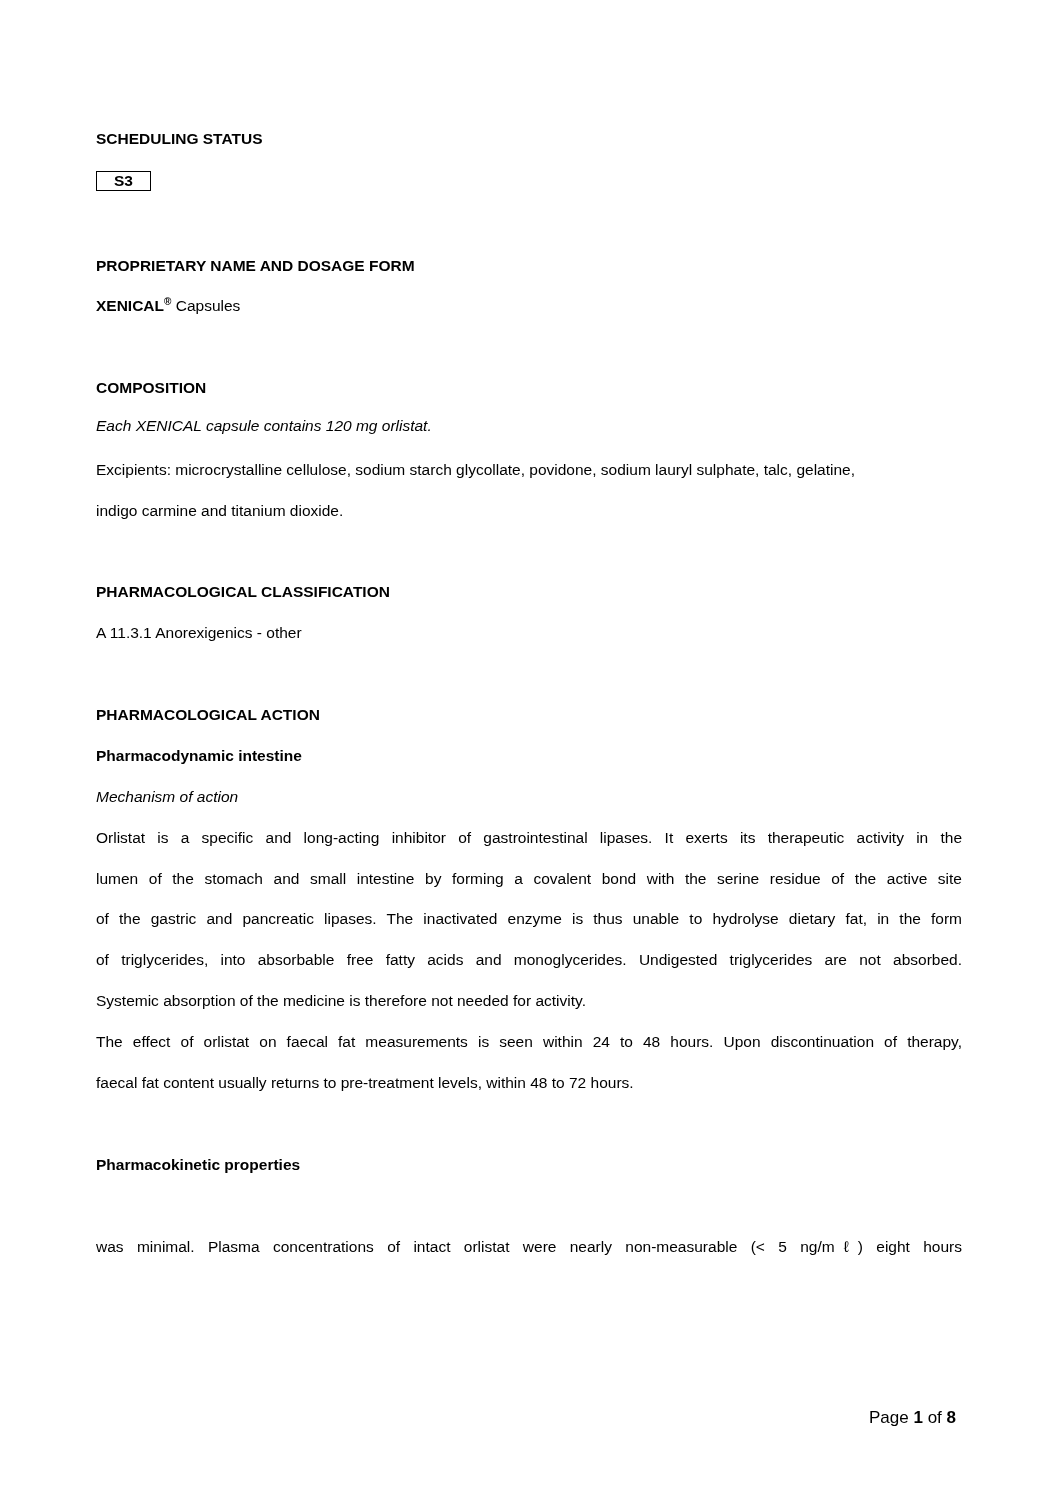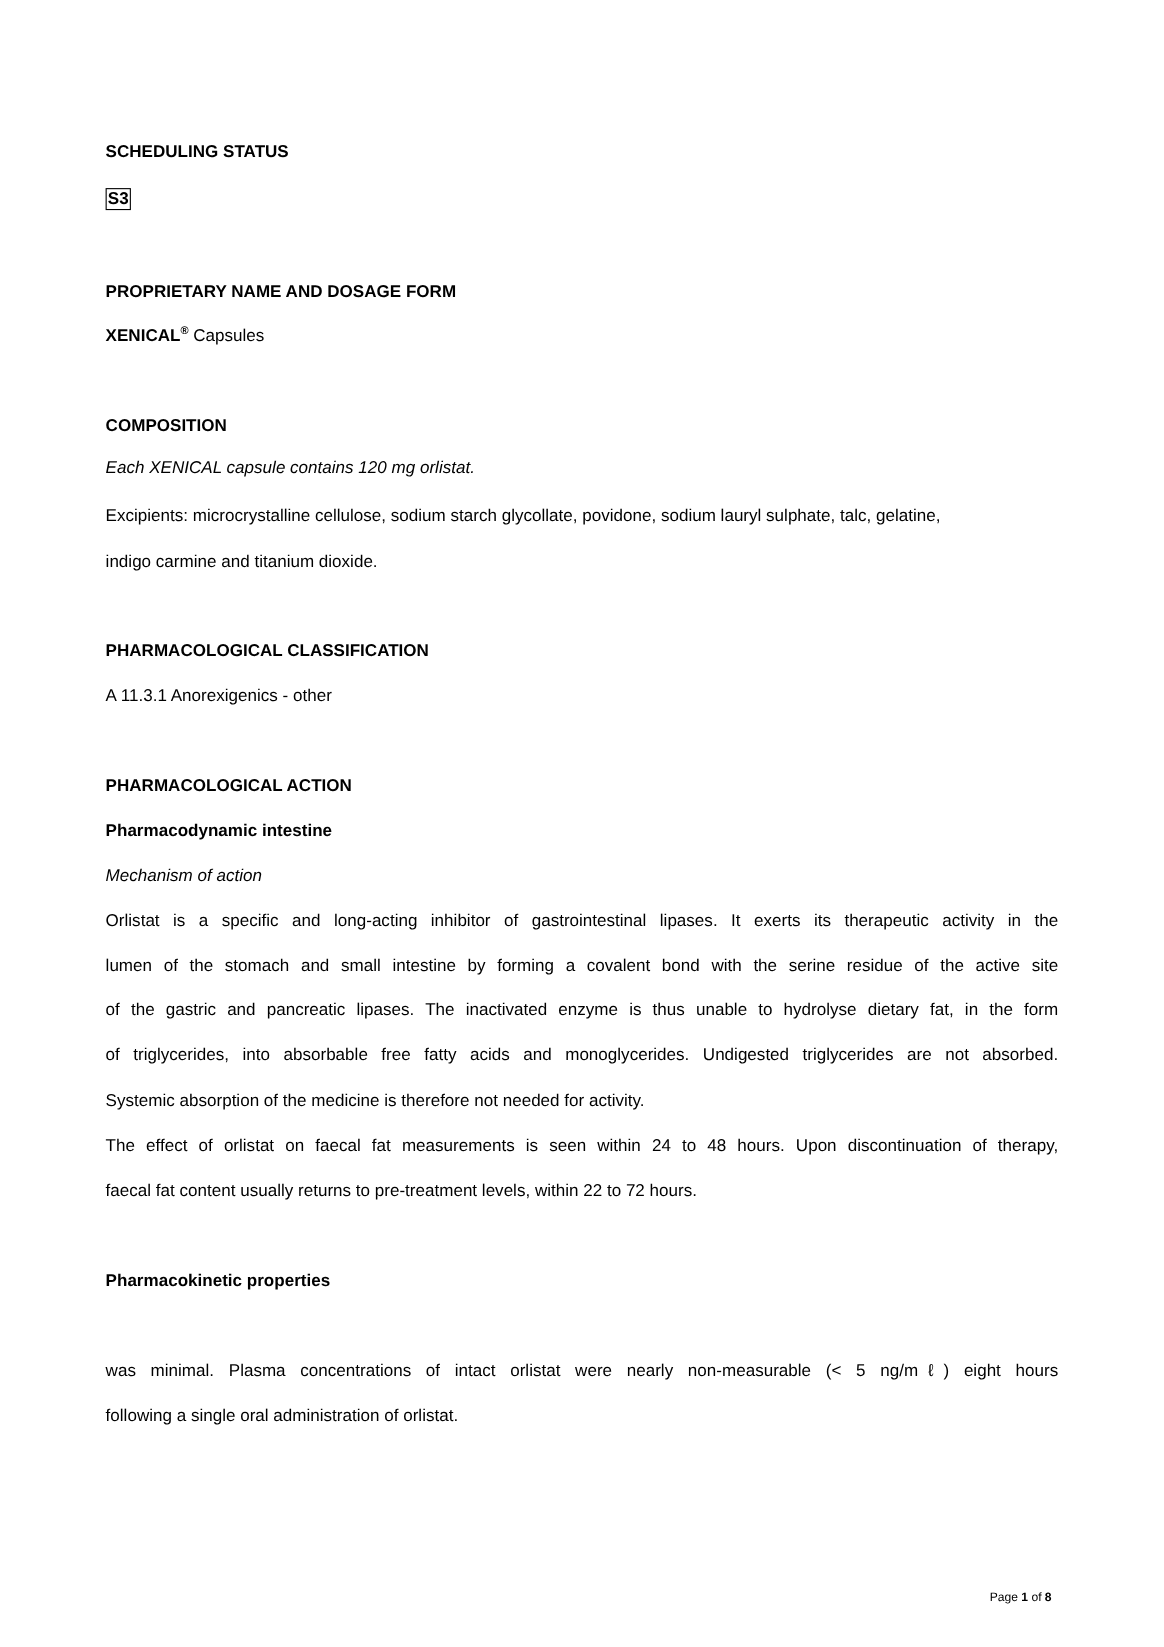--- a/index.html
+++ b/index.html
@@ -37,34 +37,34 @@
     .just {
       width: 866px;
       text-align: justify;
       text-align-last: justify;
       white-space: normal;
     }
     .sched-box {
       display: inline-block;
       border: 1.5px solid #000;
       font-weight: bold;
-      padding: 0 1px;
+      padding: 0 17px;
       line-height: 18px;
     }
     sup.reg {
       font-size: 10px;
       vertical-align: 6px;
       line-height: 0;
     }
     .footer {
       position: absolute;
       right: 92px;
-      top: 1442px;
+      top: 1408px;
       line-height: 20px;
-      font-size: 11px;
+      font-size: 17px;
       white-space: nowrap;
     }
     .footer b { font-weight: bold; }
   </style>
 </head>
 <body>
 
 <div class="page">
 
   <div class="abs h" style="top:129px;">SCHEDULING STATUS</div>
@@ -88,23 +88,22 @@
   <div class="abs h" style="top:705px;">PHARMACOLOGICAL ACTION</div>
   <div class="abs h" style="top:746px;">Pharmacodynamic intestine</div>
   <div class="abs it" style="top:787px;">Mechanism of action</div>
 
   <div class="abs just" style="top:828px;">Orlistat is a specific and long-acting inhibitor of gastrointestinal lipases. It exerts its therapeutic activity in the</div>
   <div class="abs just" style="top:869px;">lumen of the stomach and small intestine by forming a covalent bond with the serine residue of the active site</div>
   <div class="abs just" style="top:909px;">of the gastric and pancreatic lipases. The inactivated enzyme is thus unable to hydrolyse dietary fat, in the form</div>
   <div class="abs just" style="top:950px;">of triglycerides, into absorbable free fatty acids and monoglycerides. Undigested triglycerides are not absorbed.</div>
   <div class="abs" style="top:991px;">Systemic absorption of the medicine is therefore not needed for activity.</div>
   <div class="abs just" style="top:1032px;">The effect of orlistat on faecal fat measurements is seen within 24 to 48 hours. Upon discontinuation of therapy,</div>
-  <div class="abs" style="top:1073px;">faecal fat content usually returns to pre-treatment levels, within 22 to 72 hours.</div>
+  <div class="abs" style="top:1073px;">faecal fat content usually returns to pre-treatment levels, within 48 to 72 hours.</div>
 
   <div class="abs h" style="top:1155px;">Pharmacokinetic properties</div>
   <div class="abs just" style="top:1237px;">was minimal. Plasma concentrations of intact orlistat were nearly non-measurable (&lt; 5 ng/mℓ) eight hours</div>
-  <div class="abs" style="top:1278px;">following a single oral administration of orlistat.</div>
 
   <div class="footer">
     <span>Page </span><b>1</b><span> of </span><b>8</b>
   </div>
 
 </div>
 
 </body></html>

